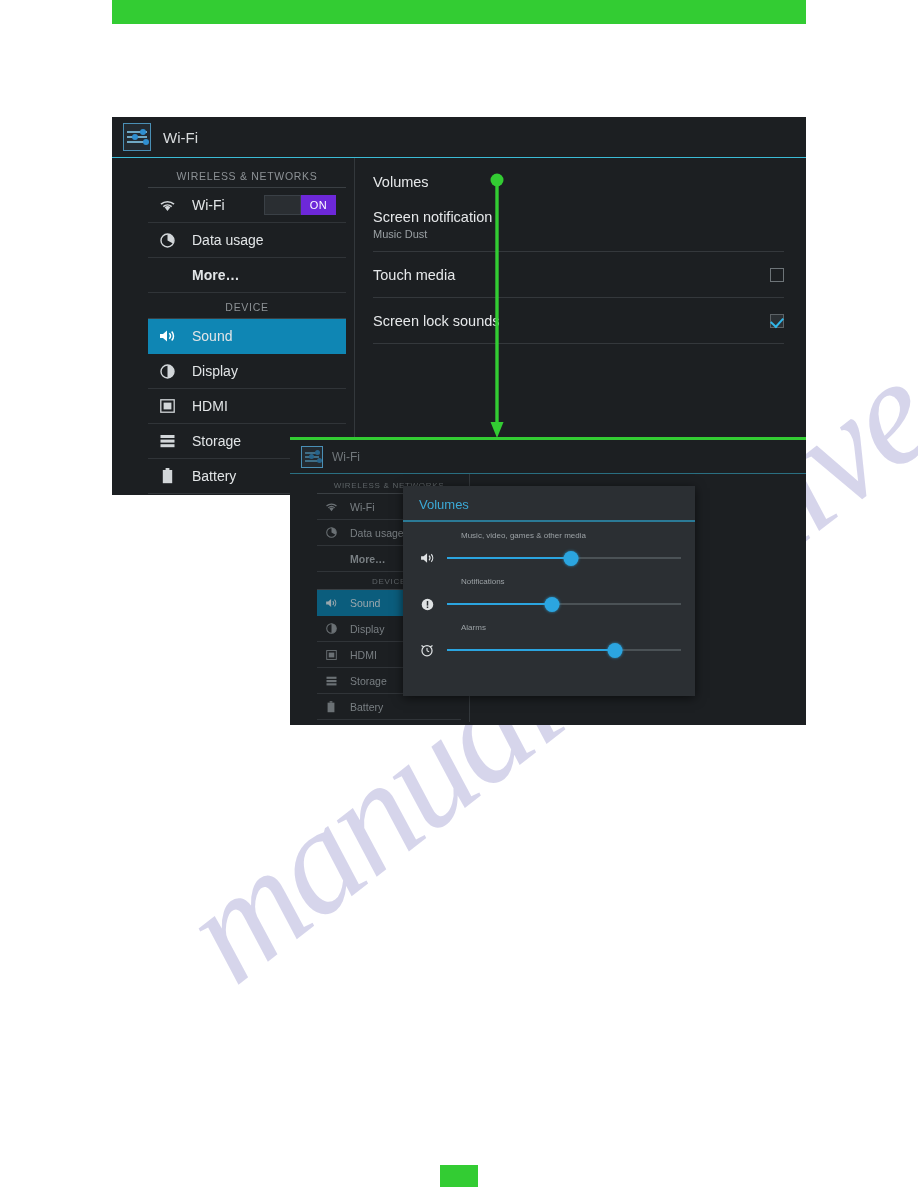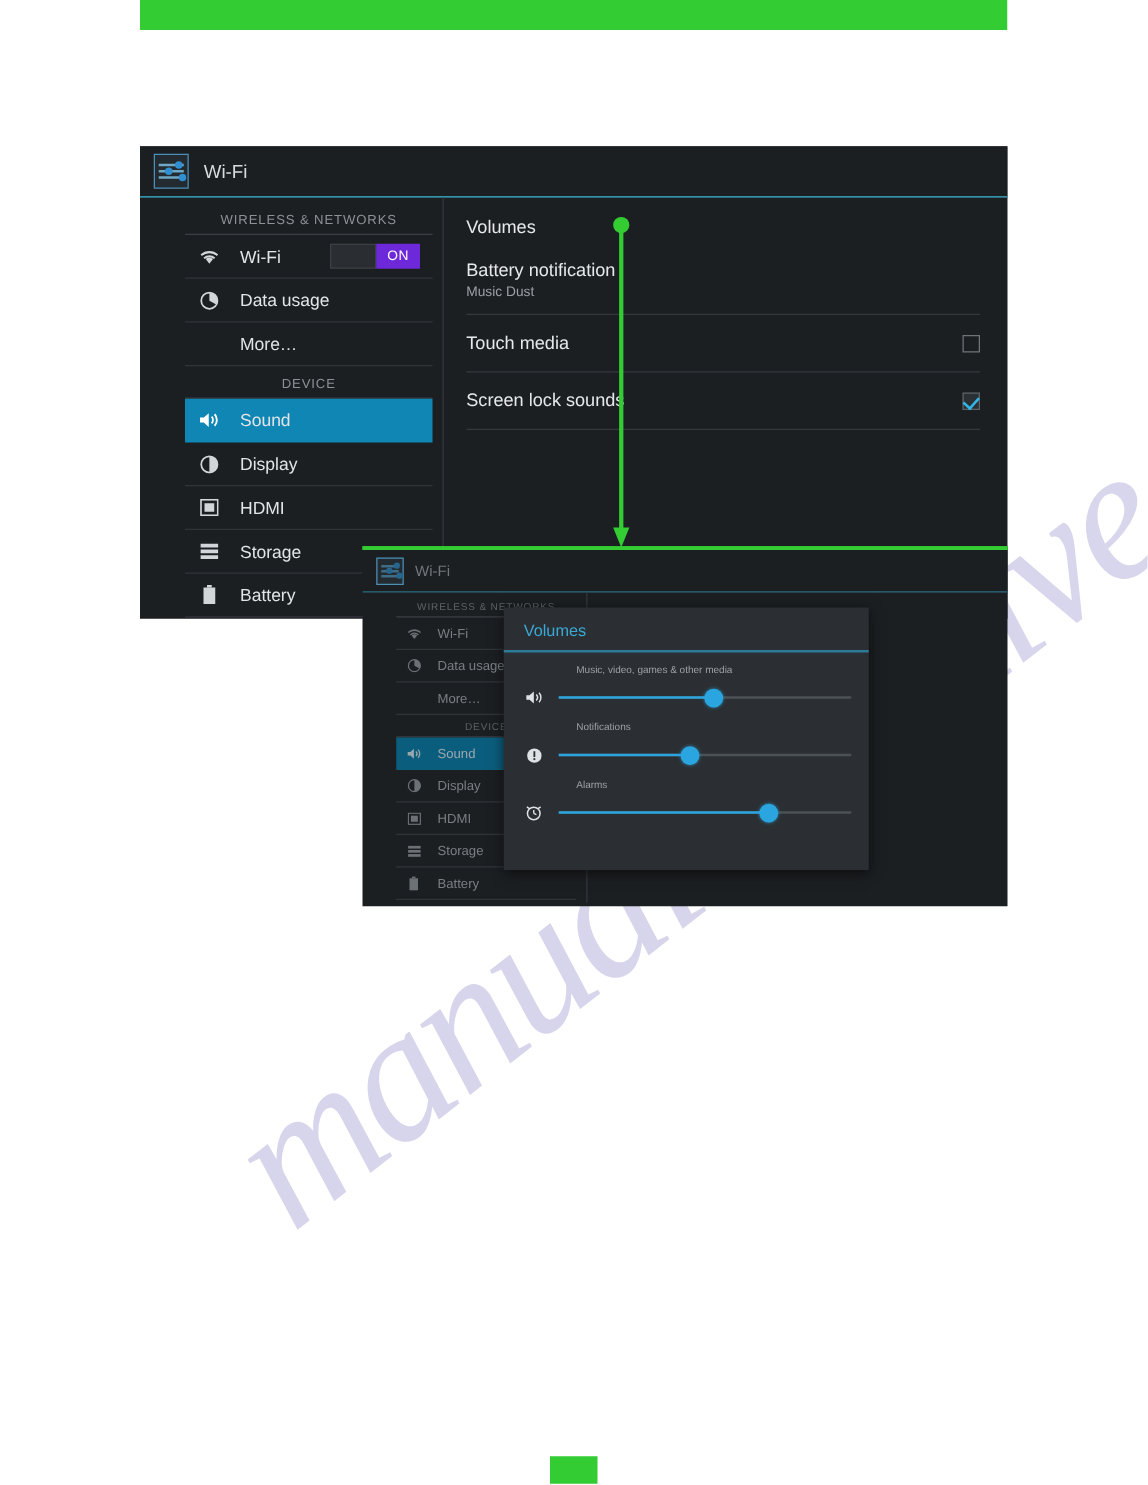--- a/index.html
+++ b/index.html
@@ -137,21 +137,21 @@
     left: 10px;
     width: 19px; height: 19px;
     display: flex; align-items: center; justify-content: center;
     color: #d2d6d9;
     font-size: 14px;
   }
   .side-item .si-label {
     color: #e2e5e7;
     font-size: 14px;
   }
-  .side-item.no-icon .si-label { padding-left: 0; }
+  .side-item.no-icon .si-label { padding-left: 0; font-weight: bold; }
   .switch {
     position: absolute;
     right: 10px;
     width: 72px; height: 20px;
     display: flex;
   }
   .switch-off-half { flex: 1; background: #2a2e32; border: 1px solid #3a4046; }
   .switch-on-half {
     flex: 1; background: #6d28d9;
     display: flex; align-items: center; justify-content: center;
@@ -418,21 +418,21 @@
     </div>
 
     <div class="panel-main">
       <div class="main-row no-border" style="padding-top:16px;padding-bottom:6px;">
         <span class="row-title">Volumes</span>
       </div>
 
 
       <div class="main-row">
         <span>
-          <span class="row-title" style="display:block;">Battery notification</span>
+          <span class="row-title" style="display:block;">Screen notification</span>
           <span class="row-sub" style="display:block;">Music Dust</span>
         </span>
       </div>
 
       <div class="main-row" style="padding:15px 0 14px 0;">
         <span class="row-title">Touch media</span>
         <span class="checkbox"></span>
       </div>
 
       <div class="main-row" style="padding:15px 0 14px 0;">

